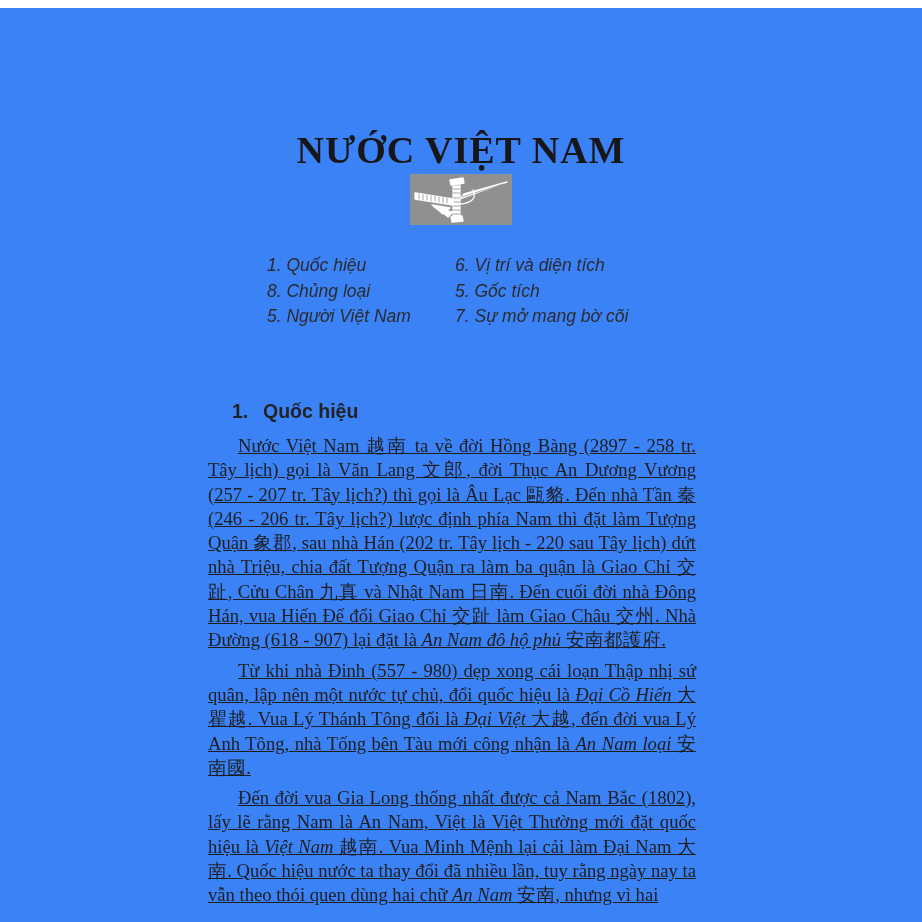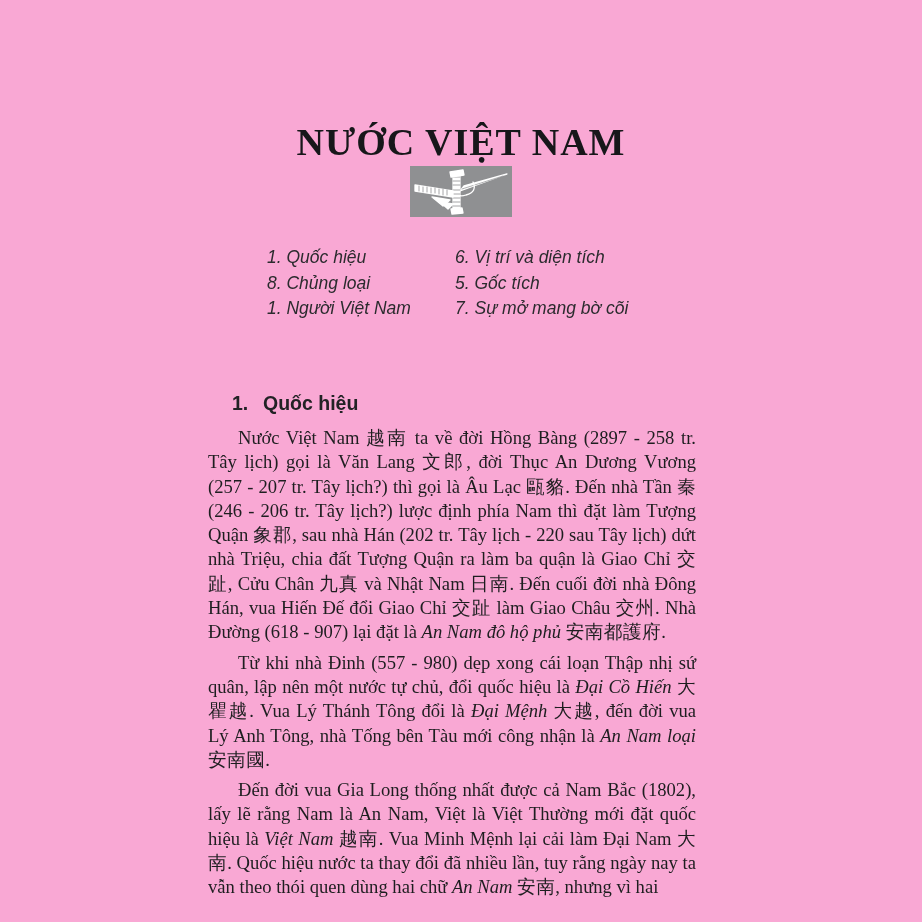--- a/index.html
+++ b/index.html
@@ -4,21 +4,21 @@
 <style>
   html, body { margin: 0; padding: 0; }
   body {
     width: 922px; height: 922px;
     background: #ffffff;
     position: relative;
     overflow: hidden;
     font-family: "Liberation Serif", serif;
     color: #1e1e20;
   }
-  .page { position: absolute; inset: 0; background: #f9a8d4; }
+  .page { position: absolute; inset: 0; background: #3b82f6; margin-top: 8px; }
 
   
   .title {
     position: absolute;
     top: 96px; left: 0; right: 0;
     text-align: center;
     font-family: "Liberation Serif", serif;
     font-weight: bold;
     font-size: 38px;
     line-height: 42px;
@@ -70,20 +70,21 @@
     width: 488px;
     font-family: "Liberation Serif", serif;
     font-size: 18.6px;
     line-height: 24.3px;
     text-align: justify;
     color: #1e1e20;
   }
   .article p {
     margin: 0 0 6px 0;
     text-indent: 30px;
+    text-decoration: underline;
   }
   .article i { font-style: italic; }
   .cjk { letter-spacing: 0.5px; }
 </style>
 </head>
 <body>
 
 <div class="page">
 
   <h1 class="title">NƯỚC VIỆT NAM</h1>
@@ -113,27 +114,27 @@
         </g>
       </svg>
     </span>
   </div>
 
   <div class="toc" id="toc">
       <div>1. Quốc hiệu</div>
       <div>6. Vị trí và diện tích</div>
       <div>8. Chủng loại</div>
       <div>5. Gốc tích</div>
-      <div>1. Người Việt Nam</div>
+      <div>5. Người Việt Nam</div>
       <div>7. Sự mở mang bờ cõi</div>
     </div>
 
   <div class="section-heading">
     <span class="num">1.</span><span>Quốc hiệu</span>
   </div>
 
   <div class="article" id="article">
       <p><span>Nước Việt Nam </span><span class="cjk">越南</span><span> ta về đời Hồng Bàng (2897 - 258 tr. Tây lịch) gọi là Văn Lang </span><span class="cjk">文郎</span><span>, đời Thục An Dương Vương (257 - 207 tr. Tây lịch?) thì gọi là Âu Lạc </span><span class="cjk">甌貉</span><span>. Đến nhà Tần </span><span class="cjk">秦</span><span> (246 - 206 tr. Tây lịch?) lược định phía Nam thì đặt làm Tượng Quận </span><span class="cjk">象郡</span><span>, sau nhà Hán (202 tr. Tây lịch - 220 sau Tây lịch) dứt nhà Triệu, chia đất Tượng Quận ra làm ba quận là Giao Chỉ </span><span class="cjk">交趾</span><span>, Cửu Chân </span><span class="cjk">九真</span><span> và Nhật Nam </span><span class="cjk">日南</span><span>. Đến cuối đời nhà Đông Hán, vua Hiến Đế đổi Giao Chỉ </span><span class="cjk">交趾</span><span> làm Giao Châu </span><span class="cjk">交州</span><span>. Nhà Đường (618 - 907) lại đặt là </span><i>An Nam đô hộ phủ </i><span class="cjk">安南都護府</span><span>.</span></p>
-      <p><span>Từ khi nhà Đinh (557 - 980) dẹp xong cái loạn Thập nhị sứ quân, lập nên một nước tự chủ, đổi quốc hiệu là </span><i>Đại Cồ Hiến </i><span class="cjk">大瞿越</span><span>. Vua Lý Thánh Tông đổi là </span><i>Đại Mệnh </i><span class="cjk">大越</span><span>, đến đời vua Lý Anh Tông, nhà Tống bên Tàu mới công nhận là </span><i>An Nam loại </i><span class="cjk">安南國</span><span>.</span></p>
+      <p><span>Từ khi nhà Đinh (557 - 980) dẹp xong cái loạn Thập nhị sứ quân, lập nên một nước tự chủ, đổi quốc hiệu là </span><i>Đại Cồ Hiến </i><span class="cjk">大瞿越</span><span>. Vua Lý Thánh Tông đổi là </span><i>Đại Việt </i><span class="cjk">大越</span><span>, đến đời vua Lý Anh Tông, nhà Tống bên Tàu mới công nhận là </span><i>An Nam loại </i><span class="cjk">安南國</span><span>.</span></p>
       <p><span>Đến đời vua Gia Long thống nhất được cả Nam Bắc (1802), lấy lẽ rằng Nam là An Nam, Việt là Việt Thường mới đặt quốc hiệu là </span><i>Việt Nam </i><span class="cjk">越南</span><span>. Vua Minh Mệnh lại cải làm Đại Nam </span><span class="cjk">大南</span><span>. Quốc hiệu nước ta thay đổi đã nhiều lần, tuy rằng ngày nay ta vẫn theo thói quen dùng hai chữ </span><i>An Nam </i><span class="cjk">安南</span><span>, nhưng vì hai</span></p>
     </div>
 
 </div>
 
 </body></html>

